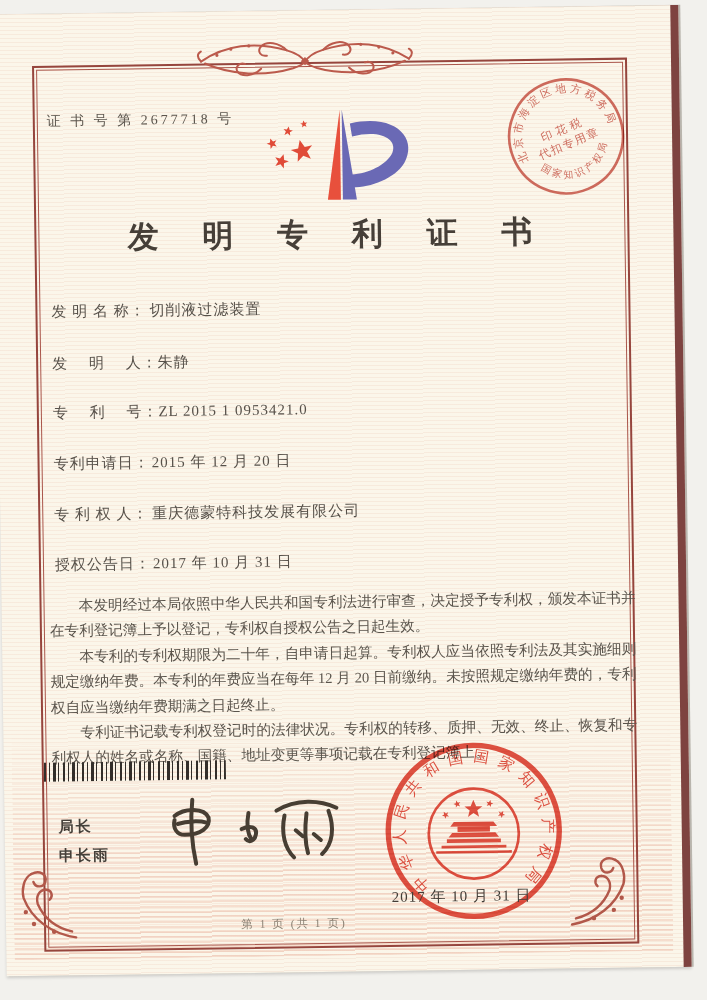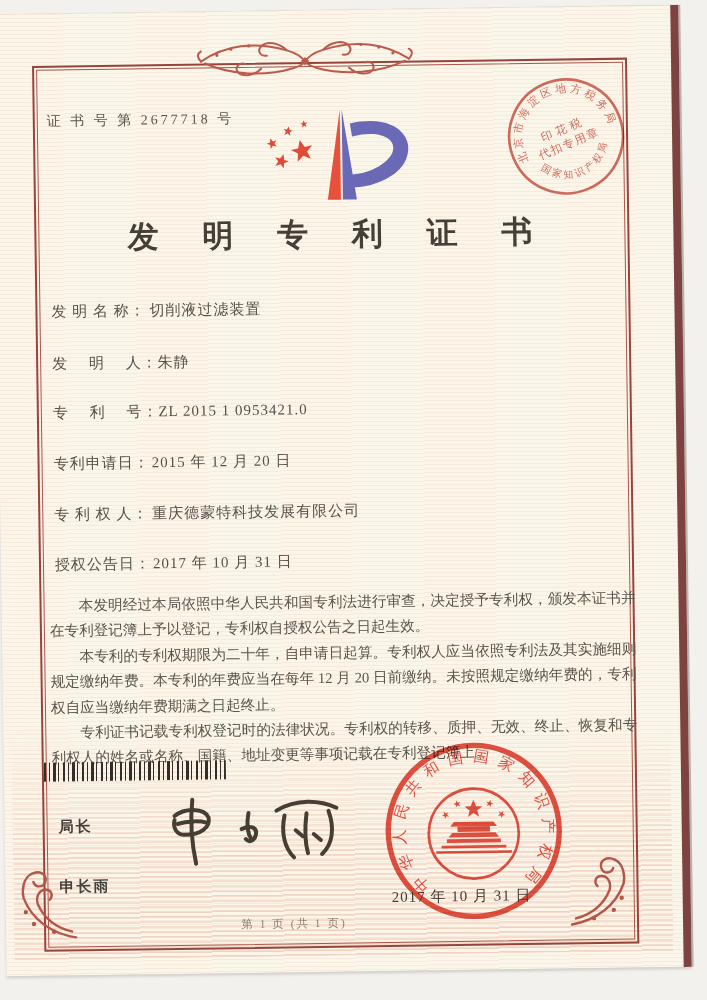--- a/index.html
+++ b/index.html
@@ -167,21 +167,21 @@
 
   <div class="paras">
     <p>本发明经过本局依照中华人民共和国专利法进行审查，决定授予专利权，颁发本证书并在专利登记簿上予以登记，专利权自授权公告之日起生效。</p>
     <p>本专利的专利权期限为二十年，自申请日起算。专利权人应当依照专利法及其实施细则规定缴纳年费。本专利的年费应当在每年 12 月 20 日前缴纳。未按照规定缴纳年费的，专利权自应当缴纳年费期满之日起终止。</p>
     <p>专利证书记载专利权登记时的法律状况。专利权的转移、质押、无效、终止、恢复和专利权人的姓名或名称、国籍、地址变更等事项记载在专利登记簿上。</p>
   </div>
 
   <div class="barcode"></div>
 
   <div class="director" style="top:804px;">局长</div>
-  <div class="director" style="top:864px;">申长雨</div>
+  <div class="director" style="top:833px;">申长雨</div>
 
   <svg class="sig" width="200" height="92" viewBox="0 0 200 92">
     <g fill="none" stroke="#473e33" stroke-width="4" stroke-linecap="round">
       <path d="M42,14 C40,32 40,54 45,78"></path>
       <path d="M24,30 C34,22 54,22 58,32 C60,42 50,49 34,49 C26,49 22,42 24,34"></path>
       <path d="M27,38 C37,35 49,35 56,37"></path>
       <path d="M98,28 C96,38 96,48 101,55"></path>
       <path d="M91,44 C99,40 107,42 105,50 C104,56 98,58 95,54"></path>
       <path d="M126,26 C146,14 170,16 186,24"></path>
       <path d="M134,31 C130,49 134,64 143,73"></path>

